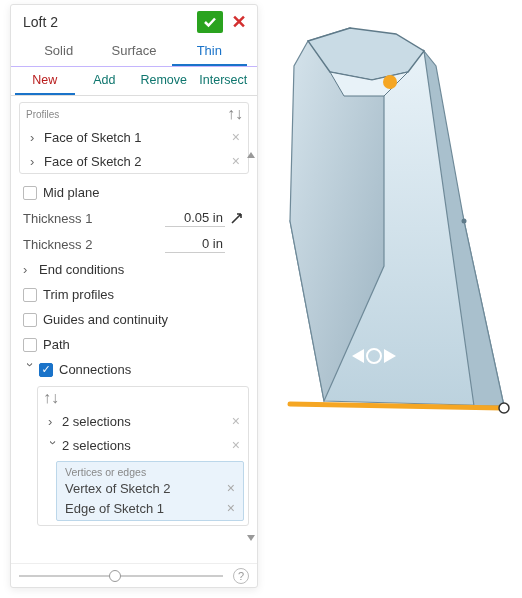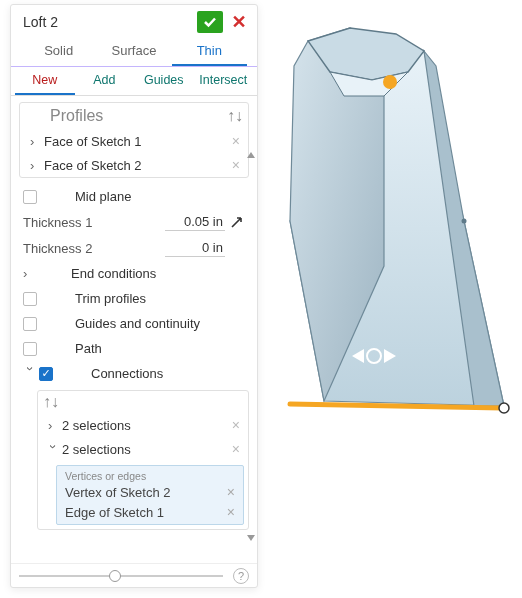--- a/index.html
+++ b/index.html
@@ -16,32 +16,32 @@
   .tabs2 { display: flex; border-bottom: 1px solid #ddd; padding: 0 4px; }
   .tabs2 .tab { flex: 1; text-align: center; padding: 6px 4px; font-size: 12.5px; color: #0f766e; cursor: pointer; }
   .tabs2 .tab.active { color: #b91c1c; border-bottom: 2px solid #1a73c9; font-weight: 500;}
   .scroll { flex: 1; overflow: hidden; padding: 6px 8px 0 8px; position: relative; }
   .scrollbar-thumb-top { position: absolute; right: 2px; top: 56px; width: 8px; height: 8px; }
   .scrollbar-thumb-top::before { content:""; display:block; width:0;height:0;border-left:4px solid transparent;border-right:4px solid transparent;border-bottom:6px solid #999; }
   .scrollbar-thumb-bot { position: absolute; right: 2px; bottom: 22px; }
   .scrollbar-thumb-bot::before { content:""; display:block; width:0;height:0;border-left:4px solid transparent;border-right:4px solid transparent;border-top:6px solid #999; }
   .group-box { border: 1px solid #e0e0e0; border-radius: 3px; margin-bottom: 6px; background:#fff; }
   .group-head { display:flex; align-items:center; padding: 4px 6px; }
-  .group-head .label { flex:1; font-size: 16px; color: #888; margin-left: 24px; }
+  .group-head .label { flex:1; font-size: 10px; color: #888; }
   .sort-icon { width:14px; height:14px; color:#888; cursor:pointer; display:flex; align-items:center; justify-content:center;}
   .list-row { display:flex; align-items:center; padding: 4px 6px 4px 10px; font-size: 13px; color:#333; cursor:pointer;}
   .list-row .chev { width:10px; margin-right:4px; color:#666;}
   .list-row .txt { flex:1; }
   .list-row .x { color:#bbb; font-size:14px; cursor:pointer; padding:0 2px;}
   .row-line { display:flex; align-items:center; padding: 5px 4px; font-size: 13px; color:#333; }
   .row-line .chev { width:14px; color:#666; margin-right:2px;}
   .row-line .cbx { width:14px; height:14px; border:1px solid #bbb; border-radius:2px; margin-right:6px; background:#fff; display:flex; align-items:center; justify-content:center; cursor:pointer;}
   .row-line .cbx.checked { background:#1a73c9; border-color:#1a73c9;}
   .row-line .cbx.checked::after { content:"✓"; color:#fff; font-size:11px; line-height:1;}
-  .row-line .txt { flex:1;margin-left:32px; }
+  .row-line .txt { flex:1; }
   .input-row { display:flex; align-items:center; padding: 4px 4px; font-size:13px; color:#555;}
   .input-row .label { flex:1; }
   .input-row .val { width:60px; text-align:right; border:none; border-bottom:1px solid #ccc; font-size:13px; color:#333; padding:1px 2px; outline:none;}
   .input-row .arrow { width:16px; height:16px; margin-left:4px; display:flex; align-items:center; justify-content:center; cursor:pointer;}
   .nested { margin-left: 18px; }
   .sub-box { border:1px solid #e0e0e0; border-radius:3px; background:#fff; margin-top:4px;}
   .sel-highlight { background:#eaf3fb; border:1px solid #bcd7ea; border-radius:2px; margin:4px; padding:2px 0;}
   .sel-head { font-size:10.5px; color:#888; padding: 2px 8px 0 8px;}
   .sel-item { display:flex; align-items:center; padding:2px 8px; font-size:13px; color:#444;}
   .sel-item .txt{ flex:1;}
@@ -69,21 +69,21 @@
   </div>
 
   <div class="tabs1">
     <div class="tab">Solid</div>
     <div class="tab">Surface</div>
     <div class="tab active">Thin</div>
   </div>
   <div class="tabs2">
     <div class="tab active">New</div>
     <div class="tab">Add</div>
-    <div class="tab">Guides</div>
+    <div class="tab">Remove</div>
     <div class="tab">Intersect</div>
   </div>
 
   <div class="scroll">
     <span class="scrollbar-thumb-top"></span>
     <span class="scrollbar-thumb-bot"></span>
 
     <div class="group-box">
       <div class="group-head">
         <span class="label">Profiles</span>

